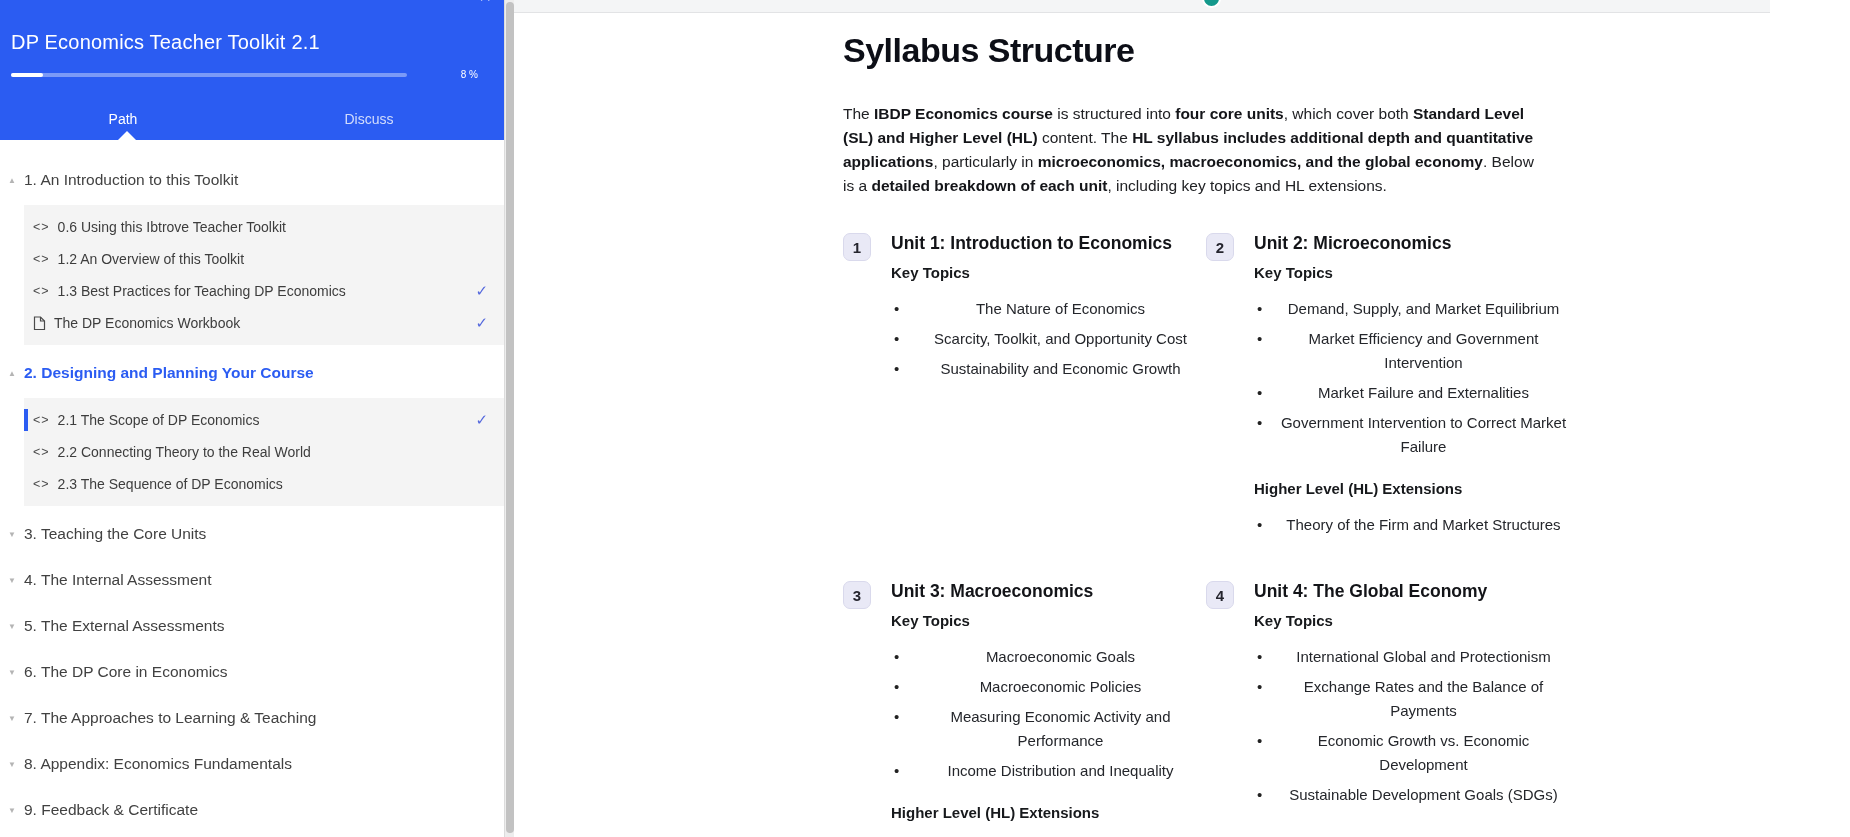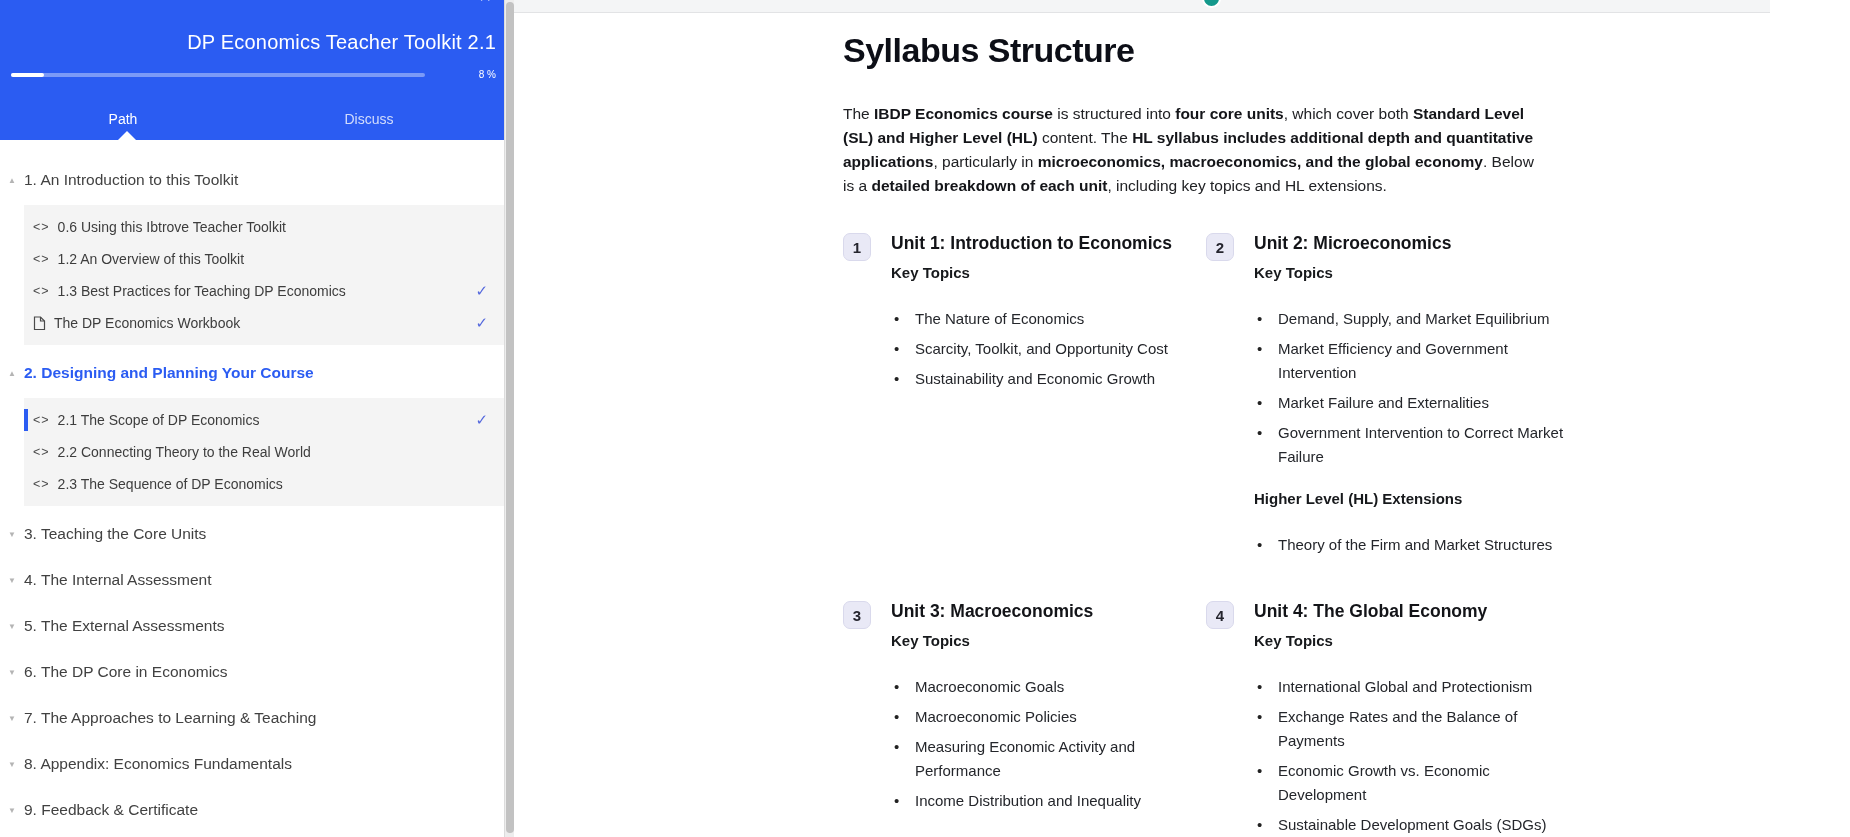--- a/index.html
+++ b/index.html
@@ -2,21 +2,21 @@
 <html><head>
 <meta charset="utf-8">
 <style>
   * { margin:0; padding:0; box-sizing:border-box; }
   html,body { width:1850px; height:837px; overflow:hidden; background:#fff;
               font-family:"Liberation Sans", sans-serif; position:relative; }
 
   
   .sidebar { position:absolute; left:0; top:0; width:514px; height:837px; background:#fff; }
   .sidebar-header { position:relative; width:504px; height:140px; background:#2b5cf2; color:#fff;
-                    padding:31px 8px 0 11px;text-align:right; }
+                    padding:31px 26px 0 11px; }
   .close-icon { position:absolute; top:-13px; right:12px; font-size:16px; color:#fff; cursor:pointer; }
   .sb-title { font-size:20px; font-weight:500; letter-spacing:.2px; }
   .progress-row { display:flex; align-items:center; margin-top:15px; }
   .progress-track { flex:1; height:4px; background:rgba(255,255,255,.38); border-radius:2px;
                     margin-right:54px; position:relative; }
   .progress-fill { position:absolute; left:0; top:0; bottom:0; background:#fff; border-radius:2px; }
   .progress-label { font-size:10px; color:#fff; white-space:nowrap; }
   .tabs { position:absolute; left:0; right:12px; bottom:0; height:42px; display:flex; }
   .tab { flex:1; display:flex; align-items:center; justify-content:center; font-size:14px;
          color:rgba(255,255,255,.78); cursor:pointer; }
@@ -58,21 +58,21 @@
   .units-grid { margin-top:33px; display:grid; grid-template-columns:363px 363px; row-gap:36px; }
   .unit-card { display:flex; }
   .badge-col { flex:0 0 48px; }
   .unit-badge { width:28px; height:28px; margin-top:2px; background:#e9e9f6; border:1px solid #d9d9ec;
                 border-radius:7px; display:flex; align-items:center; justify-content:center;
                 font-size:15px; font-weight:700; color:#25252e; }
   .unit-body { flex:1; min-width:0; }
   .unit-title { font-size:17.5px; font-weight:700; color:#131418; line-height:24px; }
   .kt-head, .hl-head { font-size:15px; font-weight:700; color:#17191c; margin-top:8px; line-height:20px; }
   .hl-head { margin-top:20px; }
-  .topics { list-style:none; margin-top:24px; }
+  .topics { list-style:none; margin-top:14px;text-align:center; }
   .topics li { position:relative; font-size:15px; line-height:24px; color:#24262b;
                padding-left:24px; margin-bottom:6px; max-width:315px; }
   .topics li::before { content:"\2022"; position:absolute; left:3px; top:0; color:#222; }
 </style>
 </head>
 <body>
 
 <aside class="sidebar">
   <div class="sidebar-header">
     <span class="close-icon">✕</span>

